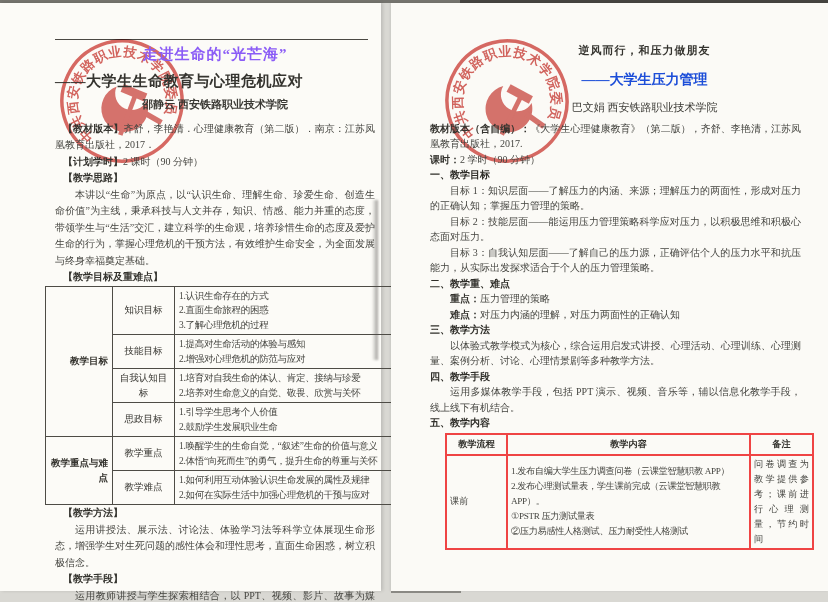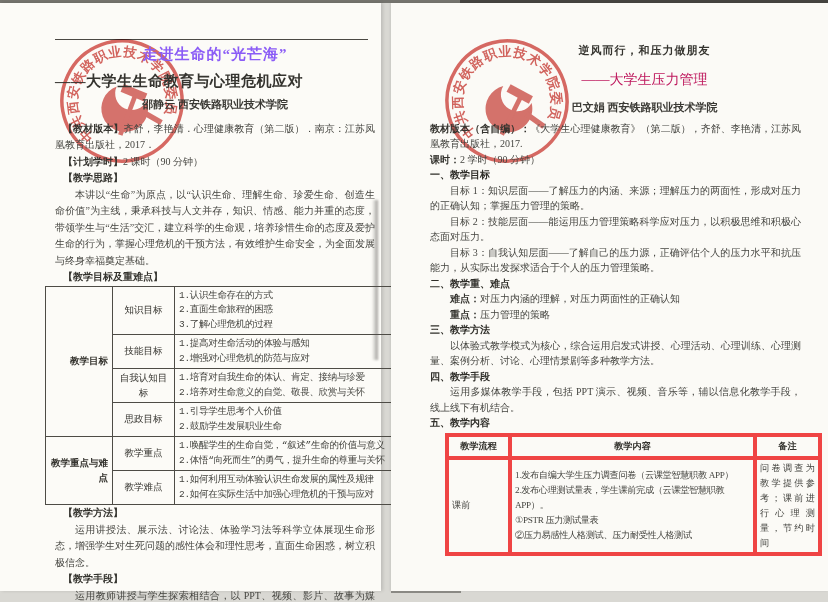--- a/index.html
+++ b/index.html
@@ -37,35 +37,35 @@
   .par-ind{text-indent:2em;}
   .par-lbl{text-indent:0.8em;}
   b.lbl{color:#34332e;}
   .heading-line{font-weight:bold;color:#34332e;text-indent:0.8em;margin:0;}
 
   table.ltable{border-collapse:collapse;table-layout:fixed;width:327px;margin-left:-10px;
     font-size:9.5px;line-height:14.5px;letter-spacing:-0.3px;}
   table.ltable td{border:1px solid #4e4c46;padding:2px 4px;vertical-align:middle;}
   td.lc1{width:58px;text-align:right;font-weight:bold;color:#34332e;letter-spacing:0;}
   td.lc2{width:53px;text-align:center;font-weight:normal;color:#34332e;letter-spacing:0;}
-  td.lc3{width:216px;white-space:pre-line;text-align:left;font-family:Liberation Mono, monospace;}
+  td.lc3{width:216px;white-space:pre-line;text-align:left;}
 
   
   .rp-content{position:absolute;left:39px;top:38px;width:371px;font-size:10px;line-height:15.5px;}
   .rp-head{text-align:center;padding-left:58px;}
   .rp-title{font-size:11px;font-weight:bold;color:#35342f;letter-spacing:1px;margin:2px 0 0 0;}
-  .rp-subtitle{font-size:14px;font-weight:normal;color:#be185d;margin:13px 0 0 0;}
-  .rp-author{font-size:11px;font-weight:bold;color:#3a3934;margin:13px 0 0 0;}
+  .rp-subtitle{font-size:14px;font-weight:bold;color:#1d4ed8;margin:13px 0 0 0;}
+  .rp-author{font-size:11px;font-weight:normal;color:#3a3934;margin:13px 0 0 0;}
   .rp-sec{font-weight:bold;color:#2f2e29;margin:0;}
   .rp-par{margin:0;text-align:justify;}
   .rp-ind{text-indent:2em;}
 
   table.rtable{border-collapse:collapse;table-layout:fixed;width:343px;margin-left:15px;margin-top:2px;
     font-size:9.2px;line-height:15px;letter-spacing:-0.35px;}
-  table.rtable th,table.rtable td{border:4px solid #ef4444;padding:1px 3px;}
+  table.rtable th,table.rtable td{border:2px solid #ef4444;padding:1px 3px;}
   table.rtable th{font-weight:bold;color:#34332e;text-align:center;letter-spacing:0;height:17px;}
   th.rc1,td.rc1{width:53px;vertical-align:middle;letter-spacing:0;}
   th.rc2,td.rc2{width:235px;}
   th.rc3,td.rc3{width:55px;}
   td.rc2{white-space:pre-line;vertical-align:middle;text-align:left;}
   td.rc3{vertical-align:top;text-align:justify;letter-spacing:0;padding-top:3px;}
 </style>
 </head>
 <body>
 
@@ -184,22 +184,22 @@
     <p class="rp-par" style="margin-top:5px;"><b class="lbl">教材版本（含自编）：</b><span>《大学生心理健康教育》（第二版），齐舒、李艳清，江苏凤凰教育出版社，2017.</span></p>
 
     <p class="rp-par"><b class="lbl">课时：</b><span>2 学时（90 分钟）</span></p>
 
     <p class="rp-sec">一、教学目标</p>
     <p class="rp-par rp-ind">目标 1：知识层面——了解压力的内涵、来源；理解压力的两面性，形成对压力的正确认知；掌握压力管理的策略。</p>
     <p class="rp-par rp-ind">目标 2：技能层面——能运用压力管理策略科学应对压力，以积极思维和积极心态面对压力。</p>
     <p class="rp-par rp-ind">目标 3：自我认知层面——了解自己的压力源，正确评估个人的压力水平和抗压能力，从实际出发探求适合于个人的压力管理策略。</p>
 
     <p class="rp-sec">二、教学重、难点</p>
+    <p class="rp-par rp-ind"><b class="lbl">重点：</b><span>压力管理的策略</span></p>
     <p class="rp-par rp-ind"><b class="lbl">难点：</b><span>对压力内涵的理解，对压力两面性的正确认知</span></p>
-    <p class="rp-par rp-ind"><b class="lbl">重点：</b><span>压力管理的策略</span></p>
 
     <p class="rp-sec">三、教学方法</p>
     <p class="rp-par rp-ind">以体验式教学模式为核心，综合运用启发式讲授、心理活动、心理训练、心理测量、案例分析、讨论、心理情景剧等多种教学方法。</p>
 
     <p class="rp-sec">四、教学手段</p>
     <p class="rp-par rp-ind">运用多媒体教学手段，包括 PPT 演示、视频、音乐等，辅以信息化教学手段，线上线下有机结合。</p>
 
     <p class="rp-sec">五、教学内容</p>
 
     <table class="rtable">

